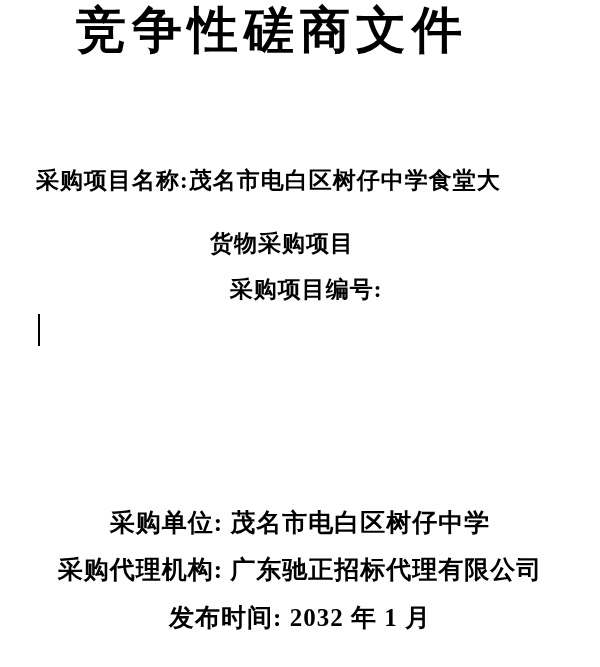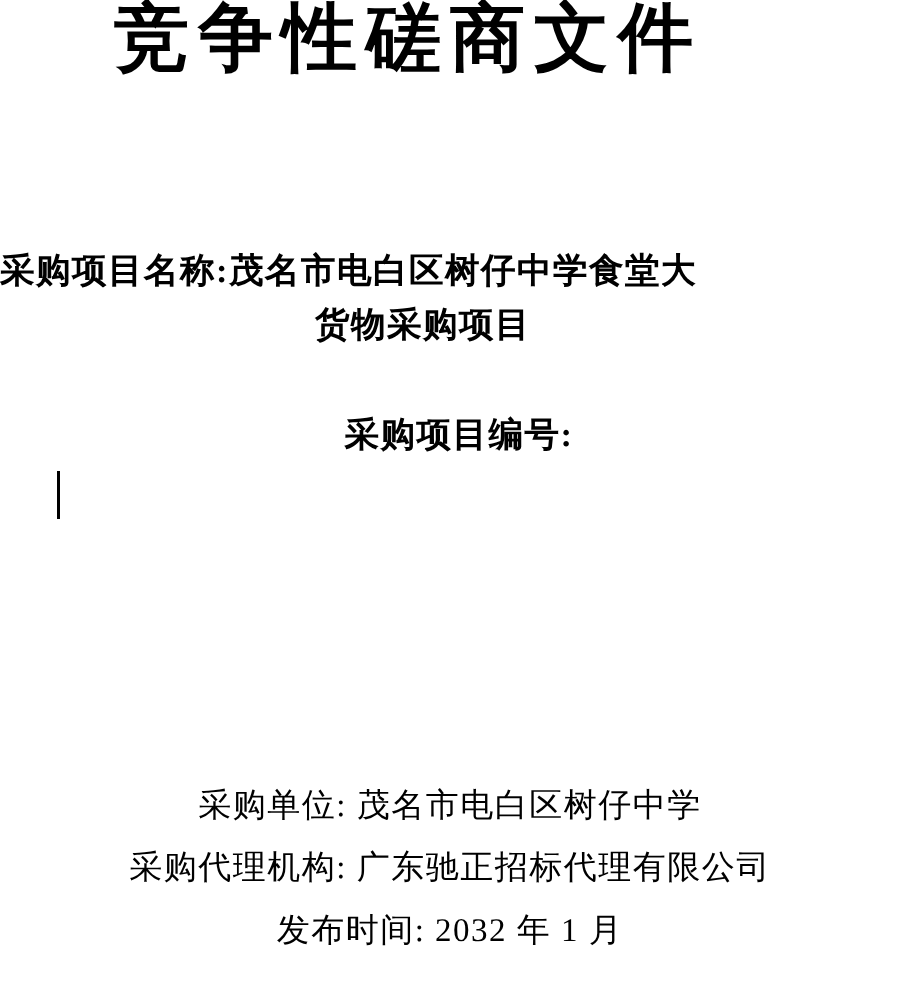--- a/index.html
+++ b/index.html
@@ -19,46 +19,48 @@
     width: 600px;
     height: 667px;
     box-sizing: border-box;
   }
   .doc-title {
     position: absolute;
     top: 2px;
     left: 0;
     width: 544px;
     text-align: center;
-    font-family: Liberation Mono, monospace;
+    font-family: Liberation Serif, serif;
     font-weight: 700;
     font-size: 50px;
     letter-spacing: 6px;
     line-height: 1.12;
     white-space: nowrap;
   }
   .project-block {
     position: absolute;
     top: 163px;
     left: 0;
     width: 600px;
   }
   .field-line {
     font-size: 23px;
     font-weight: 700;
     letter-spacing: 1px;
     line-height: 1.55;
     white-space: nowrap;
   }
   .field-line.name-line {
+    padding-left: 36px;
     text-align: left;
   }
   .field-line.name-cont {
     text-align: center;
     padding-right: 36px;
+    margin-top: 27px;
   }
   .number-block {
     position: absolute;
     top: 272px;
     left: 36px;
     width: 540px;
   }
   .field-line.number-line {
     text-align: center;
   }
@@ -76,22 +78,22 @@
     background: #000;
   }
   .footer-block {
     position: absolute;
     bottom: 26px;
     left: 0;
     width: 600px;
     text-align: center;
   }
   .footer-line {
-    font-size: 22px;
-    font-weight: 400;
+    font-size: 25px;
+    font-weight: 700;
     letter-spacing: 1px;
     line-height: 1.9;
     white-space: nowrap;
   }
   .footer-line .label {
     letter-spacing: 1px;
   }
   .footer-line .value {
     letter-spacing: 1px;
   }

